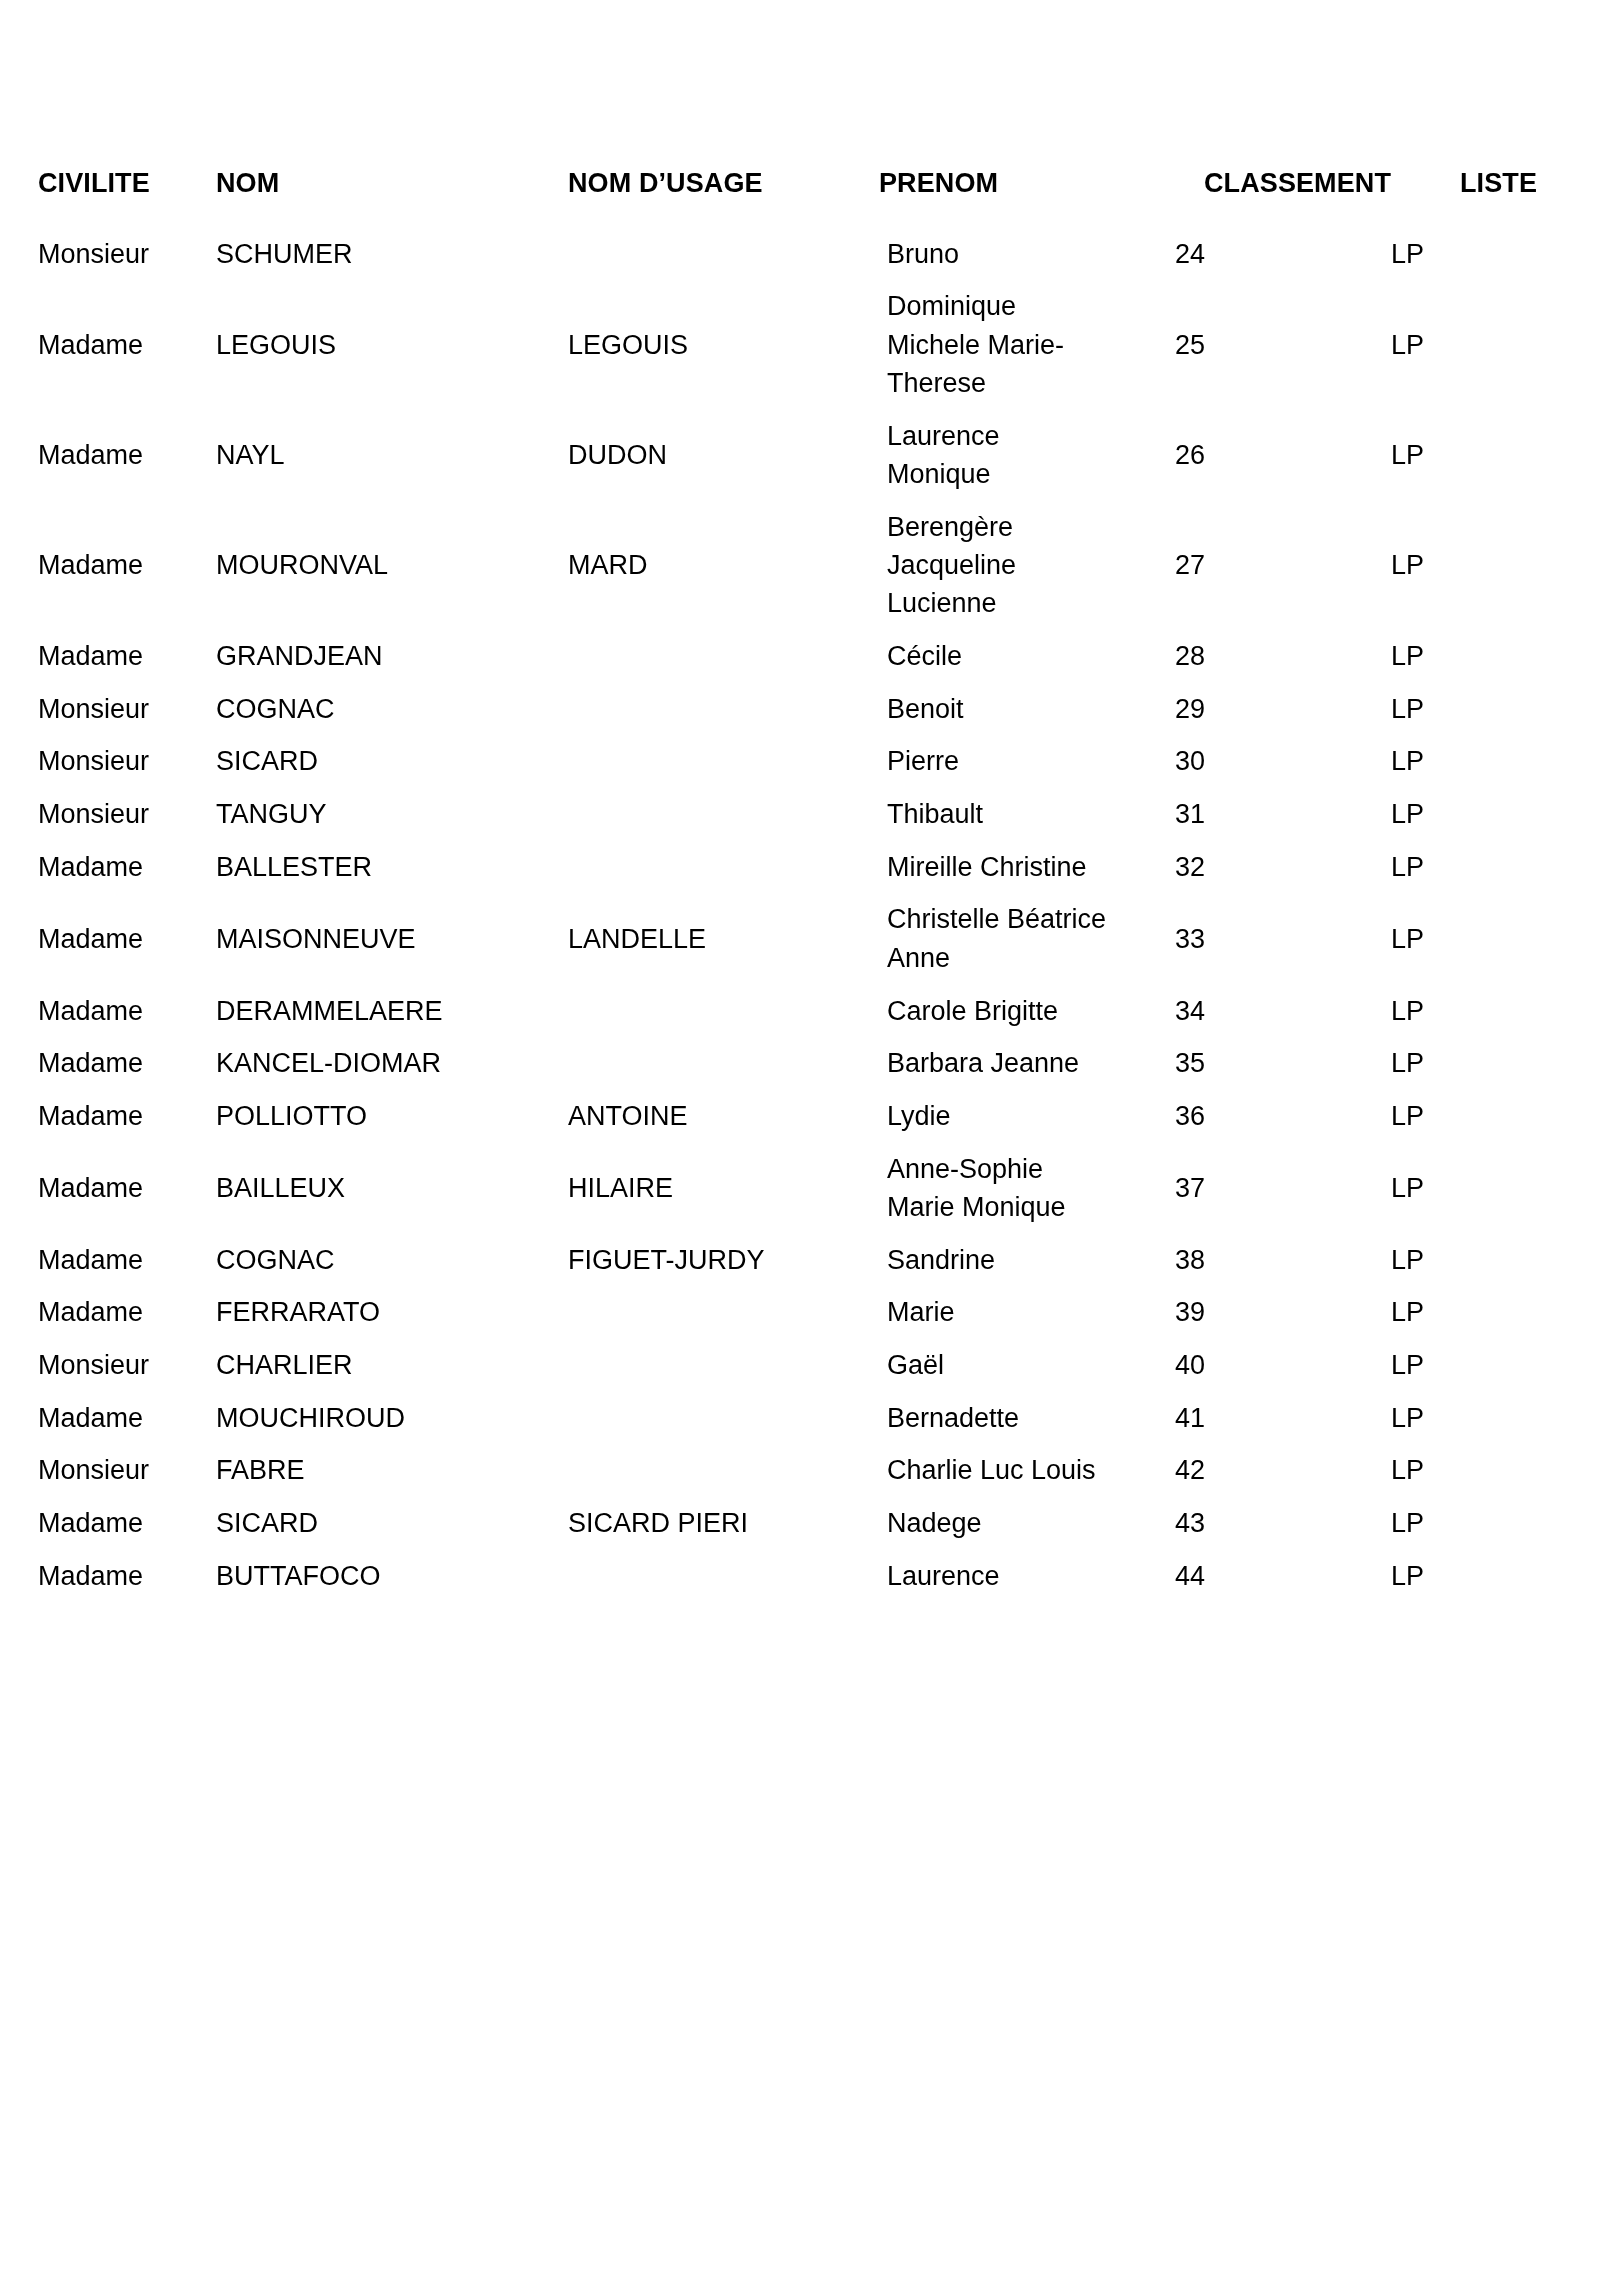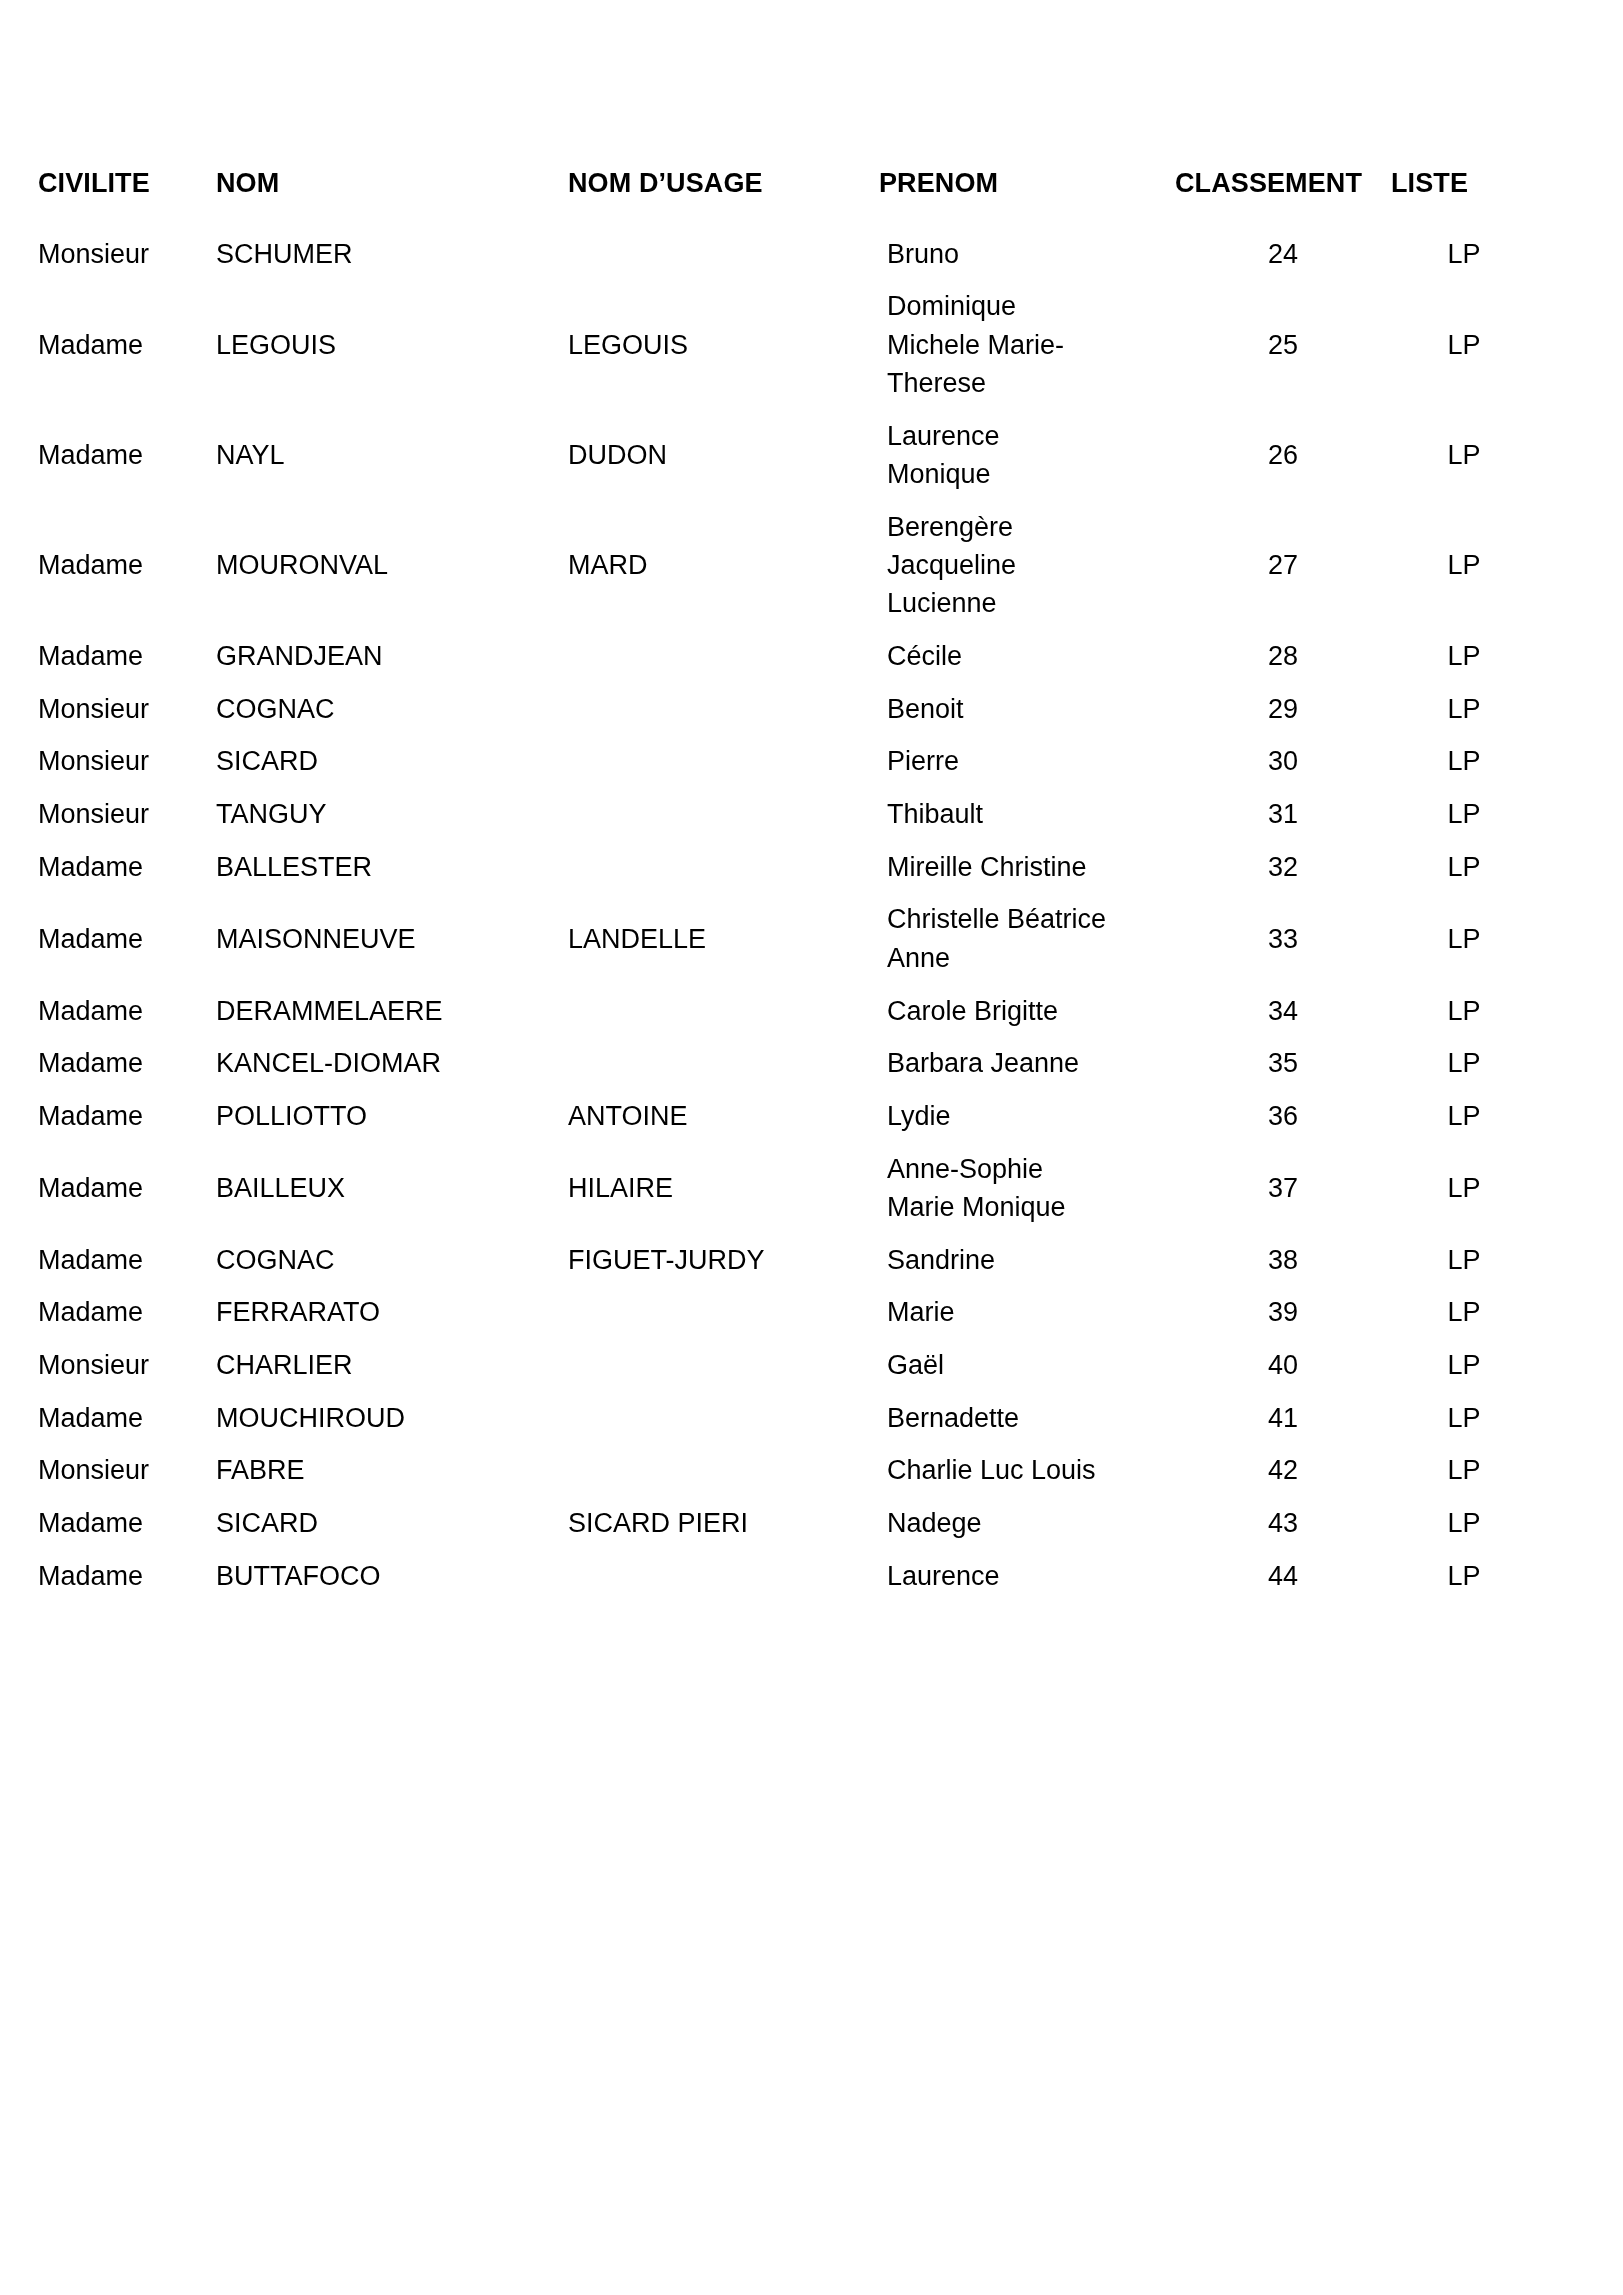--- a/index.html
+++ b/index.html
@@ -46,29 +46,29 @@
 
   table.roster thead th {
     font-weight: bold;
     font-size: 27px;
     text-align: left;
     vertical-align: bottom;
     padding: 0 0 25px 0;
     white-space: nowrap;
     letter-spacing: 0.1px;
   }
-  table.roster thead th.num { text-align: left; }
+  table.roster thead th.num { text-align: right; }
 
   table.roster tbody td {
     vertical-align: middle;
     text-align: left;
     padding: 7.2px 7.9px 7.2px 0;
     font-weight: normal;
   }
-  table.roster tbody td.num { text-align: center; padding-right: 0; }
+  table.roster tbody td.num { padding-right: 0; }
   table.roster tbody td.cell-prenom { padding-right: 0; }
 
   .lines span {
     display: block;
     white-space: nowrap;
     margin-left: 8px;
   }
   .nowrap { white-space: nowrap; }
 </style>
 </head>

